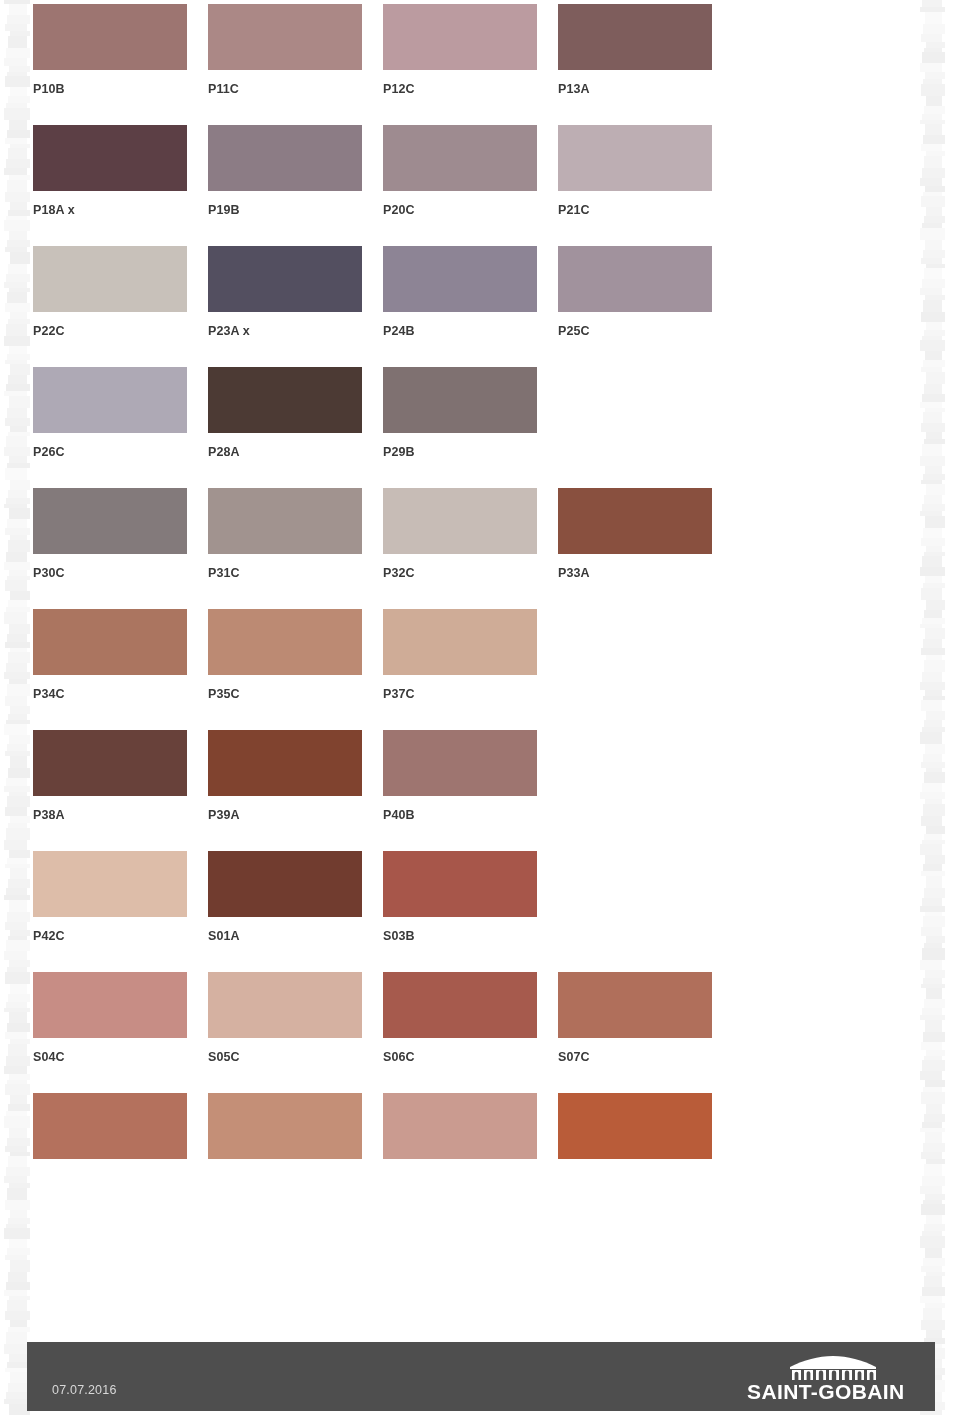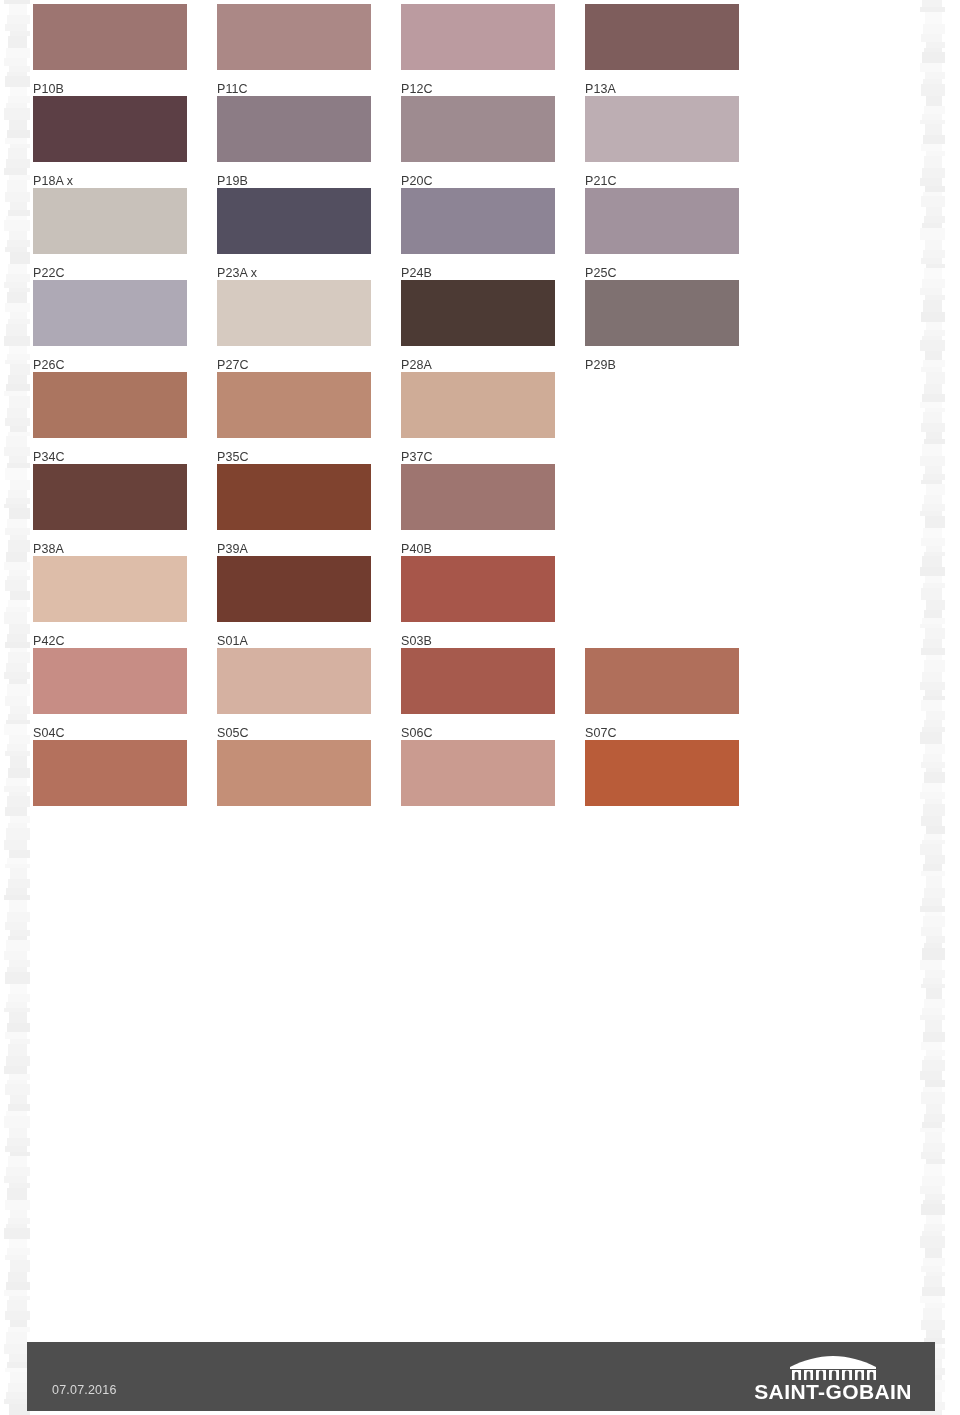--- a/index.html
+++ b/index.html
@@ -38,22 +38,23 @@
   }
 
   .swatch-grid {
     position: absolute;
     left: 33px;
     top: 4px;
     width: 694px;
   }
   .swatch-row {
     display: flex;
-    gap: 30px;
-    height: 92px;
+    gap: 21px;
+    height: 121px;
+    font-weight: bold;
   }
   .swatch-cell {
     width: 154px;
   }
   .swatch-chip {
     width: 154px;
     height: 66px;
     display: block;
   }
   .swatch-label {
@@ -79,21 +80,20 @@
     bottom: 14px;
     font-size: 12.5px;
     color: #d8d8d8;
     letter-spacing: 0.2px;
   }
   .footer-logo {
     position: absolute;
     right: 16px;
     bottom: 8px;
     width: 172px;
-    text-align: center;
   }
   .footer-logo .arch-mark {
     display: block;
     margin: 0 auto 1px auto;
   }
   .footer-logo .wordmark {
     display: block;
     font-family: "Liberation Sans", sans-serif;
     font-weight: bold;
     font-size: 21px;
@@ -520,30 +520,44 @@
           <div class="swatch-chip" title="#a1929d" style="background: rgb(161, 146, 157);"></div>
           <div class="swatch-label">P25C</div>
         </div>
       </div>
       <div class="swatch-row">
         <div class="swatch-cell">
           <div class="swatch-chip" title="#aea9b5" style="background: rgb(174, 169, 181);"></div>
           <div class="swatch-label">P26C</div>
         </div>
         <div class="swatch-cell">
-          <div class="swatch-chip" title="#d6cac0" style="background: rgb(214, 202, 192);"></div>
-          <div class="swatch-label">P27C</div>
-        </div>
-        <div class="swatch-cell">
           <div class="swatch-chip" title="#4c3a34" style="background: rgb(76, 58, 52);"></div>
           <div class="swatch-label">P28A</div>
         </div>
         <div class="swatch-cell">
           <div class="swatch-chip" title="#7f7171" style="background: rgb(127, 113, 113);"></div>
           <div class="swatch-label">P29B</div>
+        </div>
+      </div>
+      <div class="swatch-row">
+        <div class="swatch-cell">
+          <div class="swatch-chip" title="#837a7b" style="background: rgb(131, 122, 123);"></div>
+          <div class="swatch-label">P30C</div>
+        </div>
+        <div class="swatch-cell">
+          <div class="swatch-chip" title="#a1938f" style="background: rgb(161, 147, 143);"></div>
+          <div class="swatch-label">P31C</div>
+        </div>
+        <div class="swatch-cell">
+          <div class="swatch-chip" title="#c7bcb6" style="background: rgb(199, 188, 182);"></div>
+          <div class="swatch-label">P32C</div>
+        </div>
+        <div class="swatch-cell">
+          <div class="swatch-chip" title="#89503f" style="background: rgb(137, 80, 63);"></div>
+          <div class="swatch-label">P33A</div>
         </div>
       </div>
       <div class="swatch-row">
         <div class="swatch-cell">
           <div class="swatch-chip" title="#ab7560" style="background: rgb(171, 117, 96);"></div>
           <div class="swatch-label">P34C</div>
         </div>
         <div class="swatch-cell">
           <div class="swatch-chip" title="#bc8a73" style="background: rgb(188, 138, 115);"></div>
           <div class="swatch-label">P35C</div>

